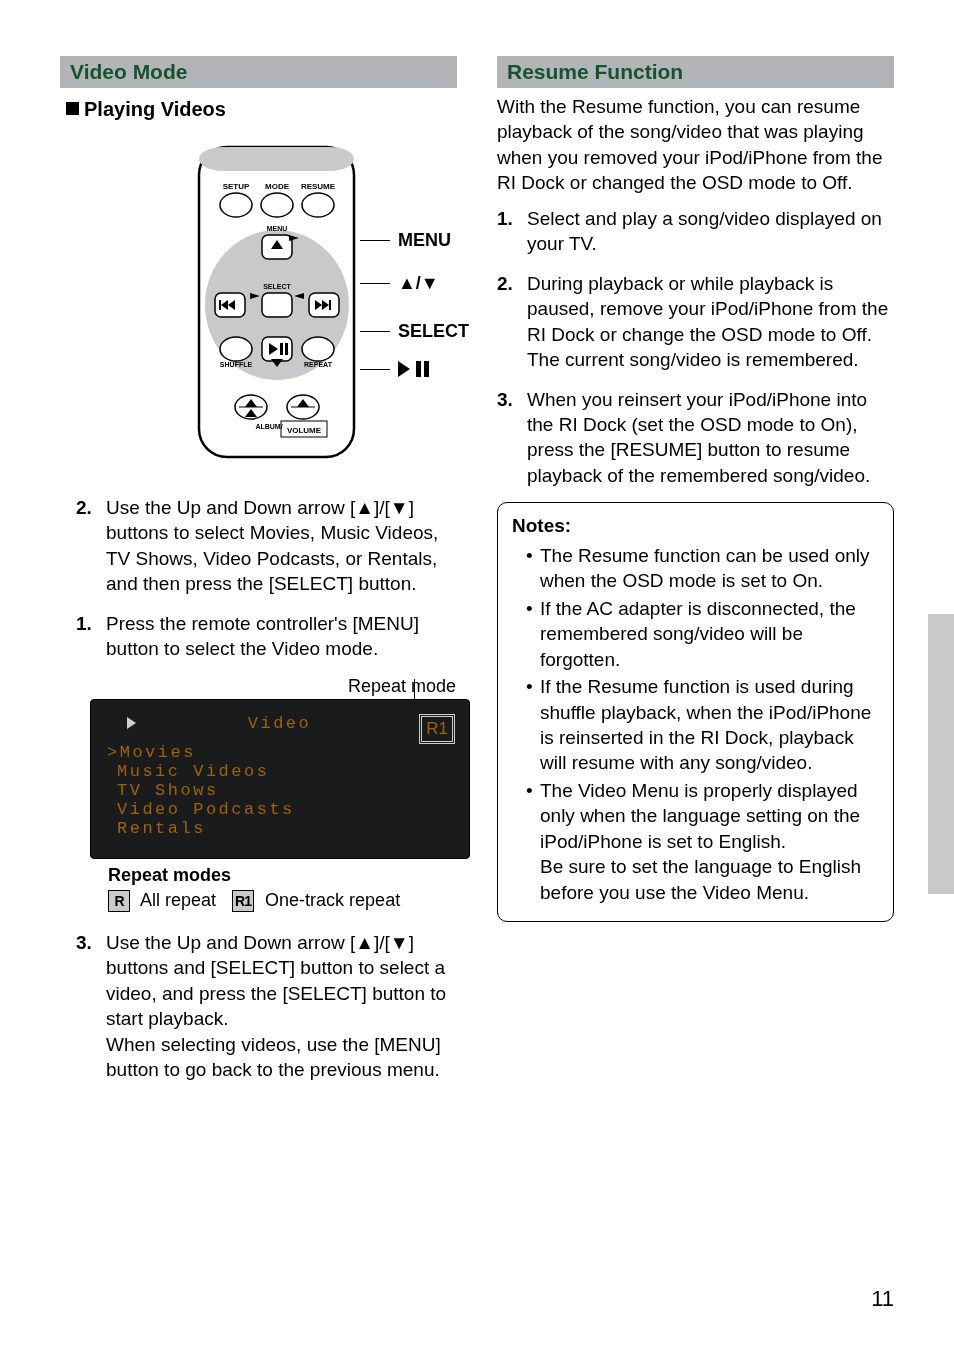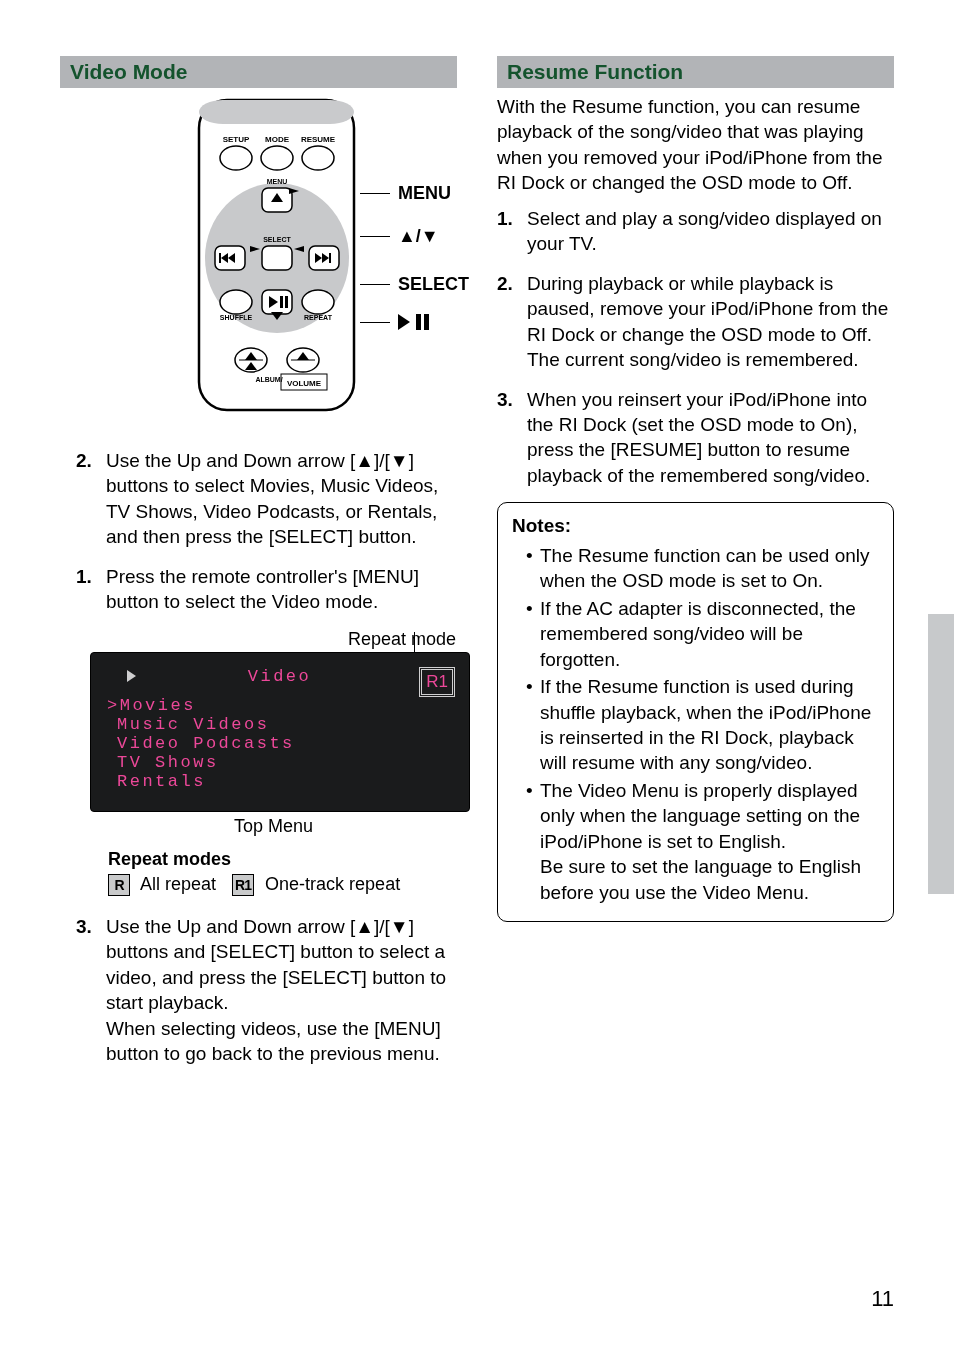--- a/index.html
+++ b/index.html
@@ -92,21 +92,21 @@
     background: #000;
   }
   .tvbox-wrap {
     position: relative;
     margin: 2px 0 0 30px;
     width: 380px;
   }
   .tvbox {
     border: 1px solid #000;
     background: #1a1b1c;
-    color: #ec4899;
+    color: #a16207;
     padding: 14px 16px 20px 16px;
     font-family: "Courier New", monospace;
     font-size: 17px;
     letter-spacing: 2.5px;
     border-radius: 4px;
     position: relative;
   }
   .tvbox .row1 {
     display: flex;
     align-items: center;
@@ -201,20 +201,23 @@
 </style>
 </head>
 <body>
 
 <div class="tab"></div>
 
 <div class="page">
 
   <div class="col">
     <div class="hbar">Video Mode</div>
+    <div class="subhead">
+      <span class="bullet"></span><span>Playing Videos</span>
+    </div>
 
     <div class="remote-fig">
       <svg width="180" height="320" viewBox="0 0 180 320">
 
         <rect x="10" y="2" width="155" height="310" rx="28" fill="#fff" stroke="#000" stroke-width="2.5"></rect>
         <rect x="10" y="2" width="155" height="24" rx="24" fill="#c9cacc" stroke="none"></rect>
 
         <g fill="#fff" stroke="#000" stroke-width="1.5">
           <ellipse cx="47" cy="60" rx="16" ry="12"></ellipse>
           <ellipse cx="88" cy="60" rx="16" ry="12"></ellipse>
@@ -305,26 +308,25 @@
     <div class="tvbox-wrap">
       <div class="repeat-pointer"></div>
       <div class="tvbox">
         <div class="row1">
           <div class="tri"></div>
           <div class="title">Video</div>
         </div>
         <div class="r1box">R1</div>
         <div class="item first">Movies</div>
         <div class="item">Music Videos</div>
+        <div class="item">TV Shows</div>
         <div class="item">Video Podcasts</div>
-        <div class="item">TV Shows</div>
         <div class="item">Rentals</div>
       </div>
     </div>
-    <div class="topmenu">Top Menu</div>
 
     <div class="repeat-modes-title">Repeat modes</div>
     <div class="repeat-modes-row">
       <span>
         <span class="rmicon">R</span>
         <span>All repeat</span>
       </span>
       <span>
         <span class="rmicon">R1</span>
         <span>One-track repeat</span>

